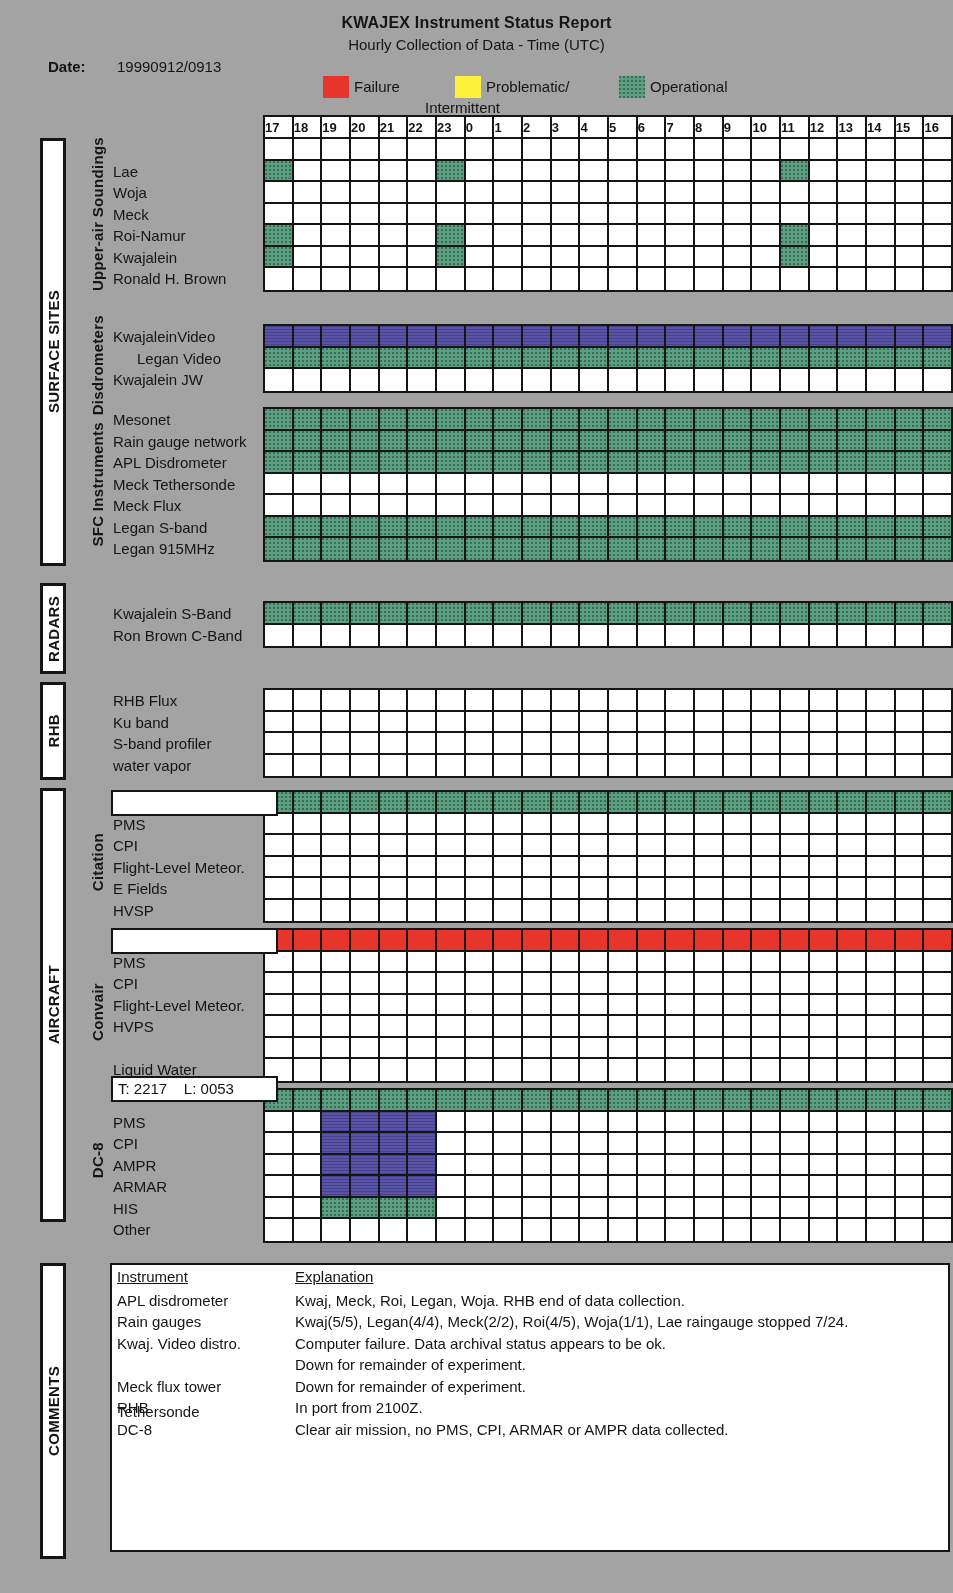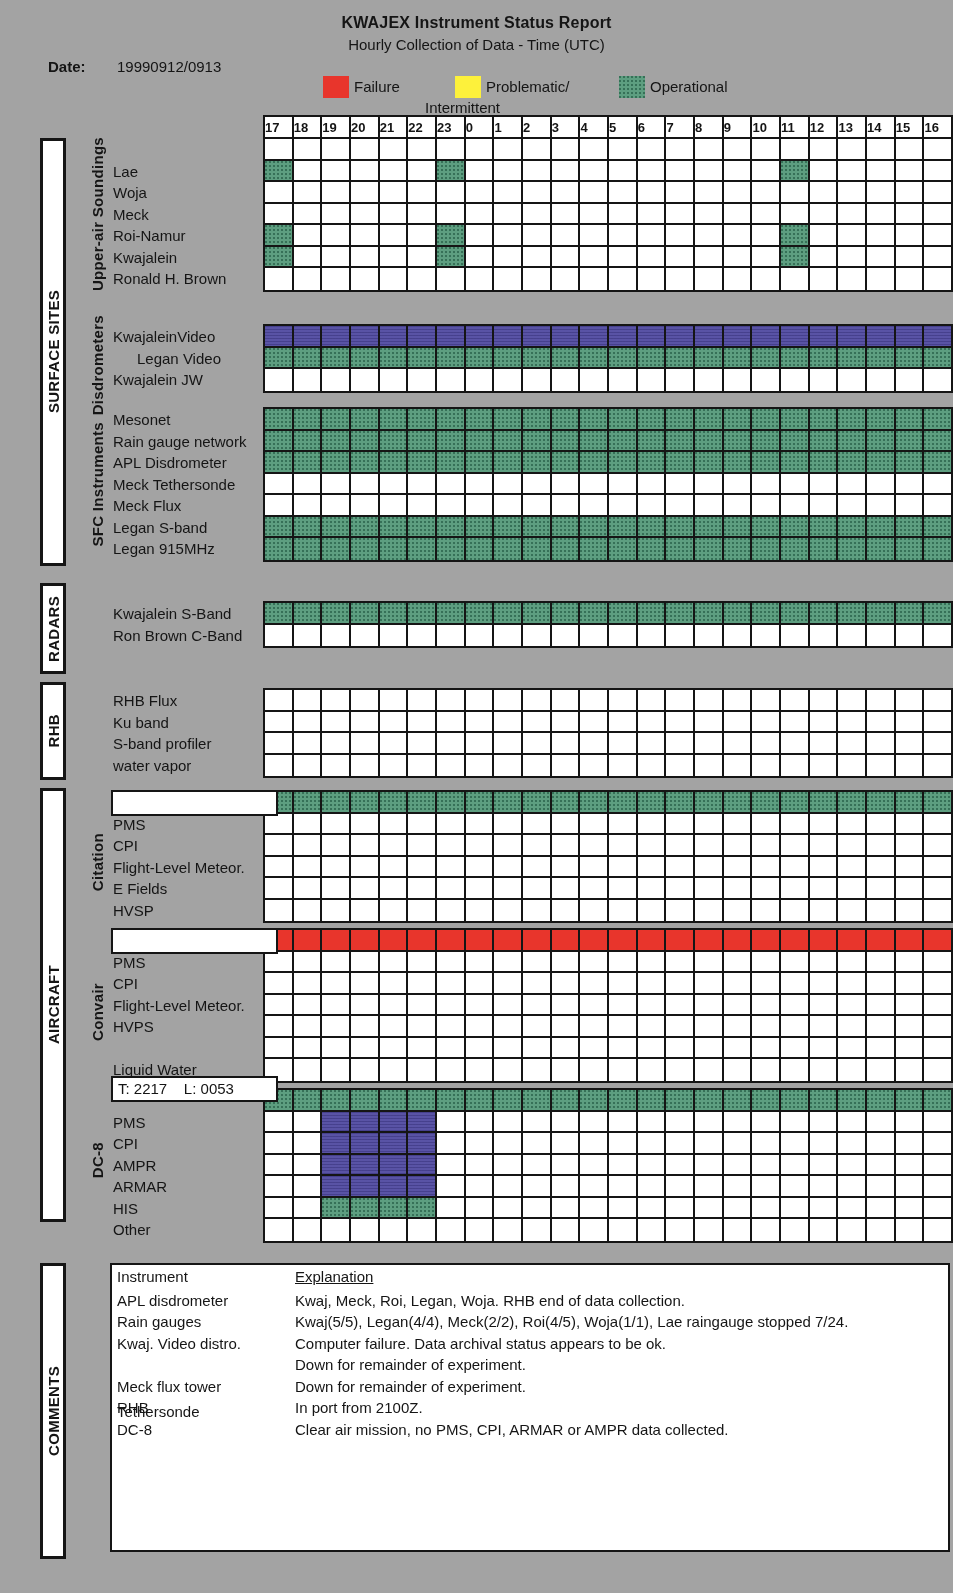--- a/index.html
+++ b/index.html
@@ -45,21 +45,21 @@
   .vbox{position:absolute;left:40px;width:20px;border:3px solid #151515;background:#fff;
         display:flex;align-items:center;justify-content:center;}
   .vtext{writing-mode:vertical-rl;transform:rotate(180deg);font-weight:bold;font-size:15px;
          white-space:nowrap;letter-spacing:.3px;}
   .glabel{position:absolute;left:84px;width:26px;height:200px;display:flex;
           align-items:center;justify-content:center;}
 
   
   #comments-box{position:absolute;left:110px;top:1263px;width:836px;height:285px;
                 border:2.5px solid #151515;background:#fff;}
-  .c-h1{position:absolute;left:5px;top:3px;font-size:15px;}
+  .c-h1{position:absolute;left:5px;top:3px;font-size:15px;text-decoration:underline;}
   .c-h2{position:absolute;left:183px;top:3px;font-size:15px;text-decoration:underline;}
   .c-col1{position:absolute;left:5px;width:172px;font-size:15px;line-height:21.5px;white-space:nowrap;}
   .c-col2{position:absolute;left:183px;right:5px;font-size:15px;line-height:21.5px;white-space:nowrap;}
 </style>
 <style>.cell.G,.swatch.G{background-color:#5d9e80}.cell.P{background-color:#5953a5}.cell.R{background-color:#e8352c}</style></head>
 <body>
 
 <div id="page">
   <div class="title">KWAJEX Instrument Status Report</div>
   <div class="subtitle">Hourly Collection of Data - Time (UTC)</div>

